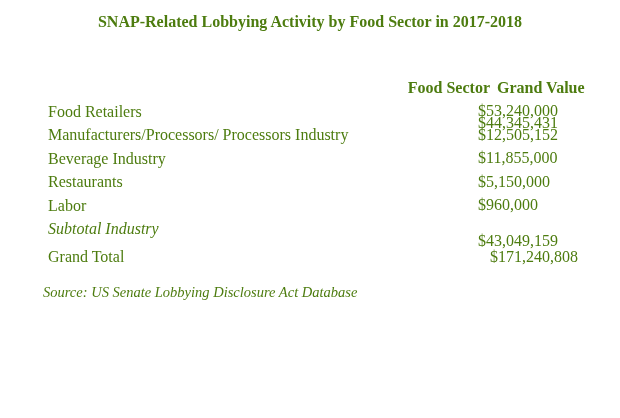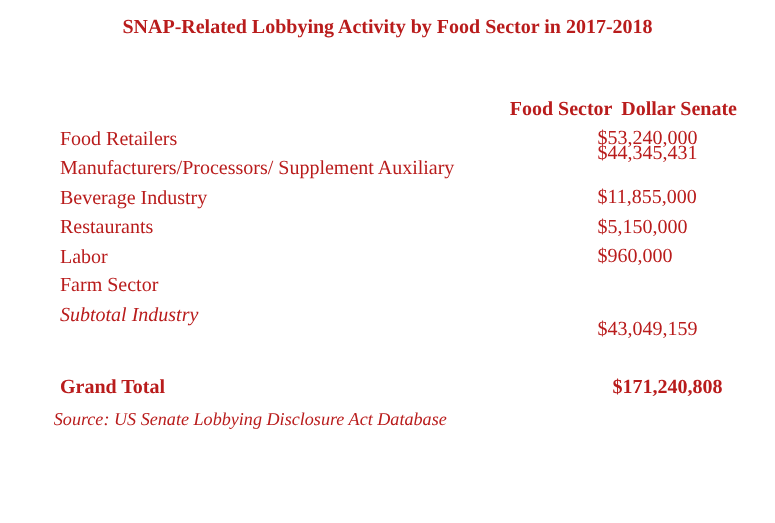--- a/index.html
+++ b/index.html
@@ -5,21 +5,21 @@
   html, body {
     margin: 0;
     padding: 0;
     background: #ffffff;
   }
   .page {
     position: relative;
     width: 620px;
     height: 418px;
     background: #ffffff;
-    color: #b91c1c;
+    color: #4d7c0f;
     font-family: "Liberation Serif", serif;
     font-size: 16px;
     overflow: hidden;
   }
   .title {
     position: absolute;
     top: 13px;
     left: 0;
     right: 0;
     margin: 0;
@@ -62,75 +62,75 @@
     transform: translateY(-50%);
     line-height: 23.5px;
     white-space: nowrap;
   }
   .row.italic {
     font-style: italic;
   }
   .grand-row {
     position: relative;
     display: flex;
-    margin-top: 34px;
-    font-weight: 700;
+    margin-top: 4px;
+    font-weight: 400;
     line-height: 23.5px;
     align-items: flex-end;
   }
   .grand-row .cell-value {
     position: absolute;
     left: 442px;
     white-space: nowrap;
   }
   .source {
     margin-left: -5px;
-    margin-top: 6px;
+    margin-top: 16px;
     font-style: italic;
     font-size: 14.5px;
     line-height: 17px;
   }
 </style>
 </head>
 <body>
 
 <div class="page">
   <h1 class="title">SNAP-Related Lobbying Activity by Food Sector in 2017-2018</h1>
 
   <div class="table">
     <div class="header-row">
       <div class="hdr-sector">Food Sector</div>
-      <div class="hdr-value">Dollar Senate</div>
+      <div class="hdr-value">Grand Value</div>
     </div>
 
     <div class="rows" id="rows">
         <div class="row">
           <div class="cell-sector">Food Retailers</div>
           <div class="cell-value">$53,240,000</div>
         </div>
         <div class="row">
           <div class="cell-value">$44,345,431</div>
         </div>
         <div class="row">
-          <div class="cell-sector">Manufacturers/Processors/ Supplement Auxiliary</div>
+          <div class="cell-sector">Manufacturers/Processors/ Processors Industry</div>
+          <div class="cell-value">$12,505,152</div>
         </div>
         <div class="row">
           <div class="cell-sector">Beverage Industry</div>
           <div class="cell-value">$11,855,000</div>
         </div>
         <div class="row">
           <div class="cell-sector">Restaurants</div>
           <div class="cell-value">$5,150,000</div>
         </div>
         <div class="row">
           <div class="cell-sector">Labor</div>
           <div class="cell-value">$960,000</div>
         </div>
         <div class="row">
-          <div class="cell-sector">Farm Sector</div>
         </div>
         <div class="row italic">
           <div class="cell-sector">Subtotal Industry</div>
         </div>
         <div class="row">
           <div class="cell-value">$43,049,159</div>
         </div>
       </div>
 
     <div class="grand-row">

